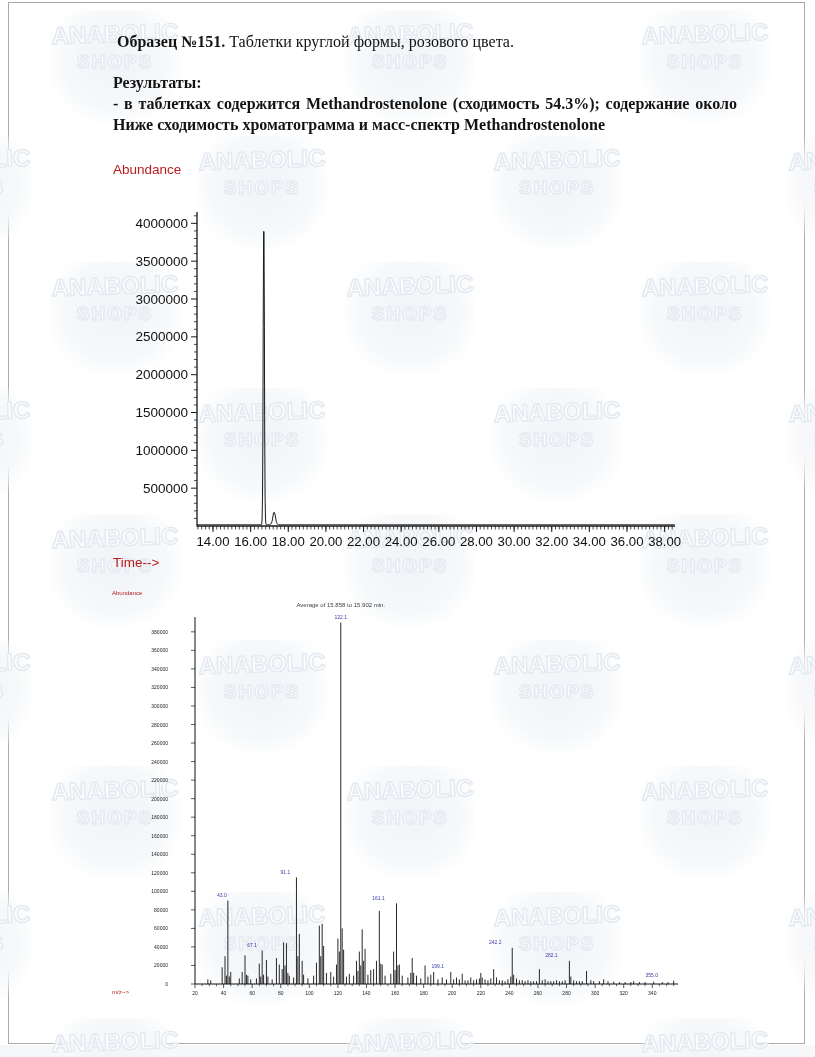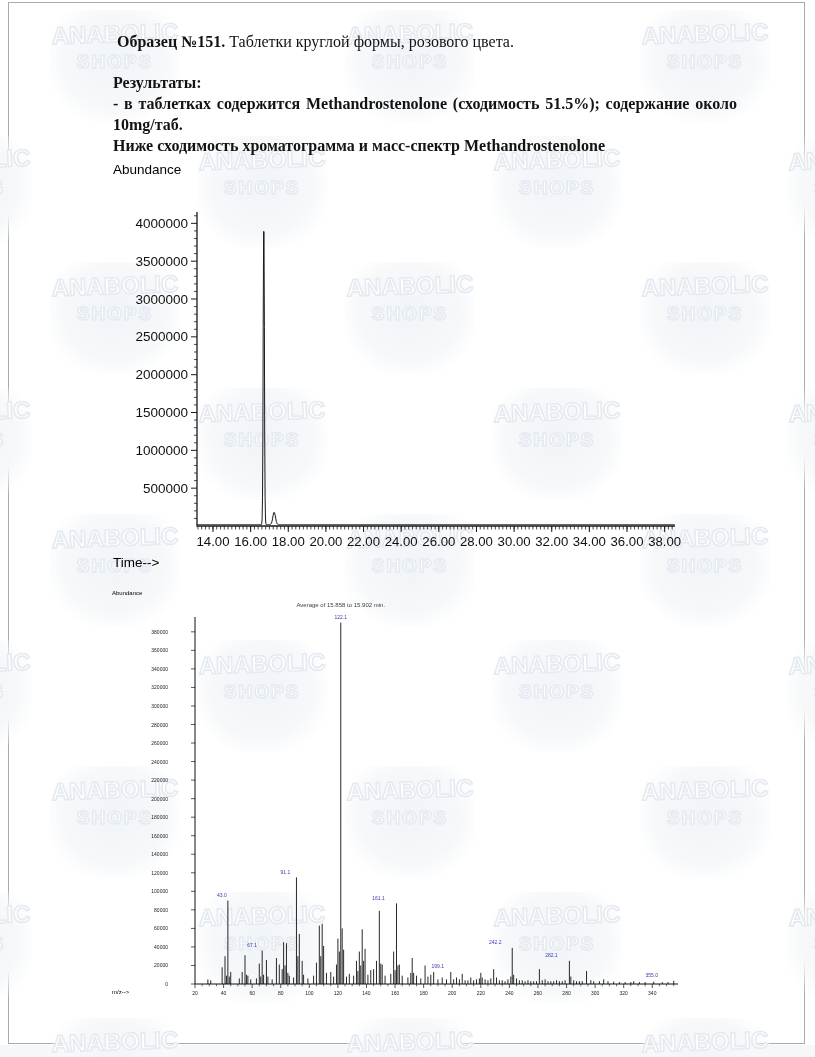--- a/index.html
+++ b/index.html
@@ -18,21 +18,21 @@
   .wm1{font-size:24px;letter-spacing:0px;margin-top:14px;transform:rotate(-2deg);}
   .wm2{font-size:19px;letter-spacing:2px;margin-top:6px;}
   
   .textblock{position:absolute;left:113px;top:31px;width:624px;z-index:4;
              font-size:16px;line-height:21px;color:#131313;}
   .para1{margin:0 0 20px 4px;}
   .b{font-weight:bold;}
   .tline{margin:0;font-weight:bold;}
   .just{text-align:justify;text-align-last:justify;}
   
-  .axis-blue{position:absolute;z-index:4;color:#000000;font-family:"Liberation Sans", sans-serif;}
+  .axis-blue{position:absolute;z-index:4;color:#b91c1c;font-family:"Liberation Sans", sans-serif;}
   .chrom-ylabel{left:113px;top:162px;font-size:13.5px;}
   .chrom-xlabel{left:113px;top:555px;font-size:13.5px;}
   .ms-ylabel{left:112px;top:590px;font-size:6px;}
   .ms-xlabel{left:112px;top:989px;font-size:6px;}
   #charts{position:absolute;left:0;top:0;z-index:3;}
   #charts text{font-family:"Liberation Sans", sans-serif;}
 </style>
 </head>
 <body>
 
@@ -159,22 +159,21 @@
         <div class="wm1">ANABOLIC</div>
       </div>
       <div class="wm-badge" style="left: 630px; top: 1016px;">
         <div class="wm1">ANABOLIC</div>
       </div>
     </div>
 
   <div class="textblock">
     <p class="para1"><span class="b">Образец №151.</span><span> Таблетки круглой формы, розового цвета.</span></p>
     <div class="tline">Результаты:</div>
-    <div class="tline just"> - в таблетках содержится Methandrostenolone (сходимость 51.5%); содержание около</div>
-    <div class="tline">10mg/таб.</div>
+    <div class="tline just"> - в таблетках содержится Methandrostenolone (сходимость 54.3%); содержание около</div>
     <div class="tline">Ниже сходимость хроматограмма и масс-спектр Methandrostenolone</div>
   </div>
 
   <div class="axis-blue chrom-ylabel">Abundance</div>
   <div class="axis-blue chrom-xlabel">Time--&gt;</div>
   <div class="axis-blue ms-ylabel">Abundance</div>
   <div class="axis-blue ms-xlabel">m/z--&gt;</div>
 
   <svg id="charts" width="815" height="1057">
       <path d="M 197 212 L 197 526 L 675 526" stroke="#1a1a1a" fill="none" stroke-width="1.3"></path>

